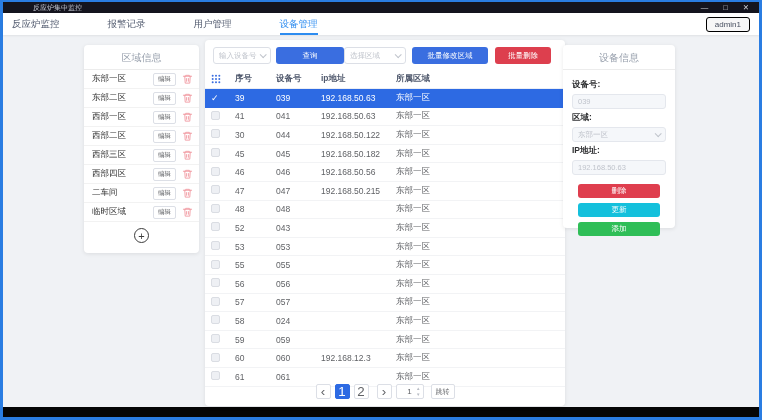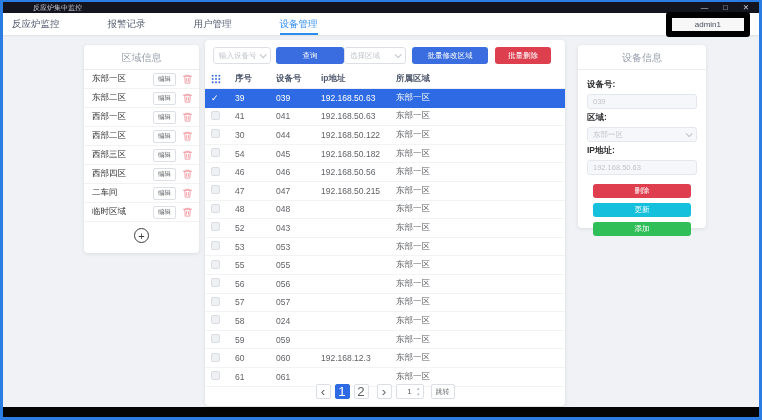--- a/index.html
+++ b/index.html
@@ -10,21 +10,21 @@
   
   .titlebar { height:11px; background:#14141e; display:flex; align-items:center; flex:0 0 auto; }
   .title-text { margin-left:30px; font-size:7px; color:#c3c6d1; white-space:nowrap; }
   .win-controls { margin-left:auto; margin-right:10px; display:flex; gap:15px; color:#d0d3da; font-size:7.5px; line-height:1; }
   .win-controls span { cursor:pointer; }
 
   
   .navbar { height:22px; background:#fff; display:flex; align-items:center; padding:0 9px; flex:0 0 auto; box-shadow:0 1px 2px rgba(0,0,0,.07); position:relative; z-index:2;gap:33px; }
   .tab { font-size:9.5px; color:#515a6e; margin-right:15px; height:22px; line-height:21px; cursor:pointer; }
   .tab.active { color:#2d8cf0; border-bottom:2px solid #2d8cf0; }
-  .user-btn { margin-left:auto; font-size:8px; color:#495060; background:#f7f7f7; border:6px solid #000000; border-radius:3px; padding:2px 23px; cursor:pointer; }
+  .user-btn { margin-left:auto; font-size:8px; color:#495060; background:#f7f7f7; border:1px solid #000000; border-radius:3px; padding:2px 8px; cursor:pointer; }
 
   .content { flex:1 1 auto; position:relative; }
   .footer-strip { height:10px; background:#050505; flex:0 0 auto; }
 
   .card { position:absolute; background:#fff; border-radius:4px; box-shadow:0 1px 4px rgba(0,0,0,.09); }
 
   
   .region-card { left:81px; top:10px; width:115px; height:208px; }
   .panel-header { height:25px; line-height:25px; text-align:center; color:#98a0ad; font-size:10px; border-bottom:1px solid #ececec; }
   .region-item { height:19px; display:flex; align-items:center; padding:0 6px 0 8px; border-bottom:1px solid #f2f2f2; font-size:8.5px; color:#333; }
@@ -55,21 +55,21 @@
   .grid-icon { display:inline-flex; }
 
   .pagination { position:absolute; bottom:7px; left:0; right:0; display:flex; justify-content:center; align-items:center; gap:4px; font-size:8px; }
   .page-btn { min-width:15px; height:15px; line-height:13px; text-align:center; border:1px solid #dcdfe6; border-radius:2px; background:#fff; color:#606266; cursor:pointer; padding:0 2px; }
   .page-btn.active { background:#2d6ae3; color:#fff; border-color:#2d6ae3; }
   .jump-input { width:28px; height:15px; border:1px solid #dcdfe6; border-radius:2px; background:#fff; color:#606266; display:flex; align-items:center; justify-content:center; position:relative; font-size:8px; }
   .stepper { position:absolute; right:2px; top:1px; display:flex; flex-direction:column; font-size:4.5px; color:#b8bcc4; line-height:1.3; }
   .jump-btn { height:15px; border:1px solid #dcdfe6; border-radius:2px; background:#fff; font-size:7px; padding:0 4px; color:#606266; margin-left:3px; cursor:pointer; }
 
   
-  .device-card { left:575px; top:10px; width:128px; height:183px; }
+  .device-card { left:560px; top:10px; width:112px; height:183px; }
   .form { padding:6px 9px 2px; }
   .flabel { font-size:8.5px; font-weight:bold; color:#303133; margin:3px 0 3px; }
   .finput { width:100%; height:15px; border:1px solid #e4e7ed; background:#f5f7fa; border-radius:3px; color:#c0c4cc; font-size:7.5px; padding:0 5px; display:flex; align-items:center; }
   .action-btns { display:flex; flex-direction:column; gap:5px; padding:7px 15px 4px; }
   .abtn { height:14px; border-radius:3px; color:#fff; font-size:7.5px; border:none; cursor:pointer; }
   .abtn-delete { background:#df3e4e; }
   .abtn-update { background:#14c0dc; }
   .abtn-add { background:#2fbe57; }
 </style>
 </head>
@@ -231,21 +231,21 @@
           </div>
           <div class="trow">
             <span><span class="checkbox"></span></span>
             <span>30</span>
             <span>044</span>
             <span>192.168.50.122</span>
             <span>东部一区</span>
           </div>
           <div class="trow">
             <span><span class="checkbox"></span></span>
-            <span>54</span>
+            <span>45</span>
             <span>045</span>
             <span>192.168.50.182</span>
             <span>东部一区</span>
           </div>
           <div class="trow">
             <span><span class="checkbox"></span></span>
             <span>46</span>
             <span>046</span>
             <span>192.168.50.56</span>
             <span>东部一区</span>

